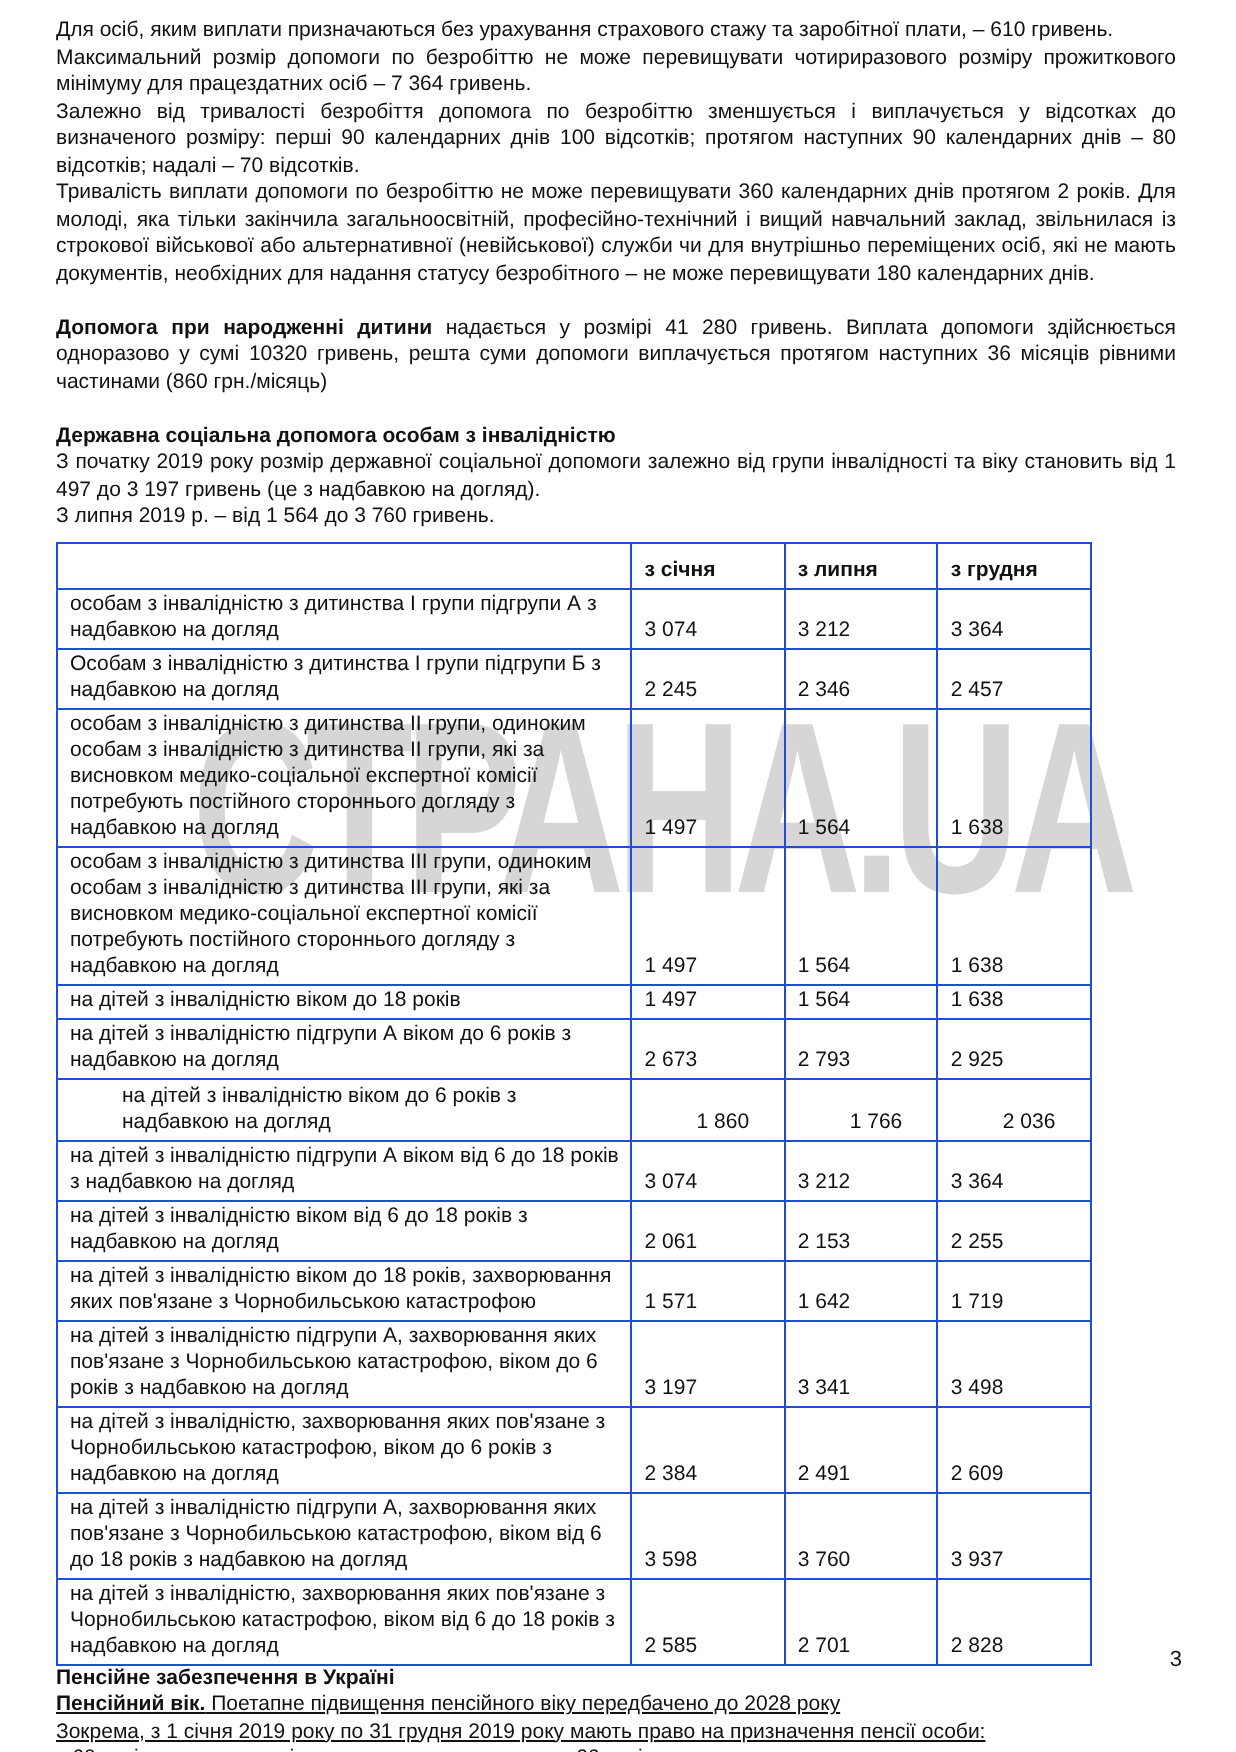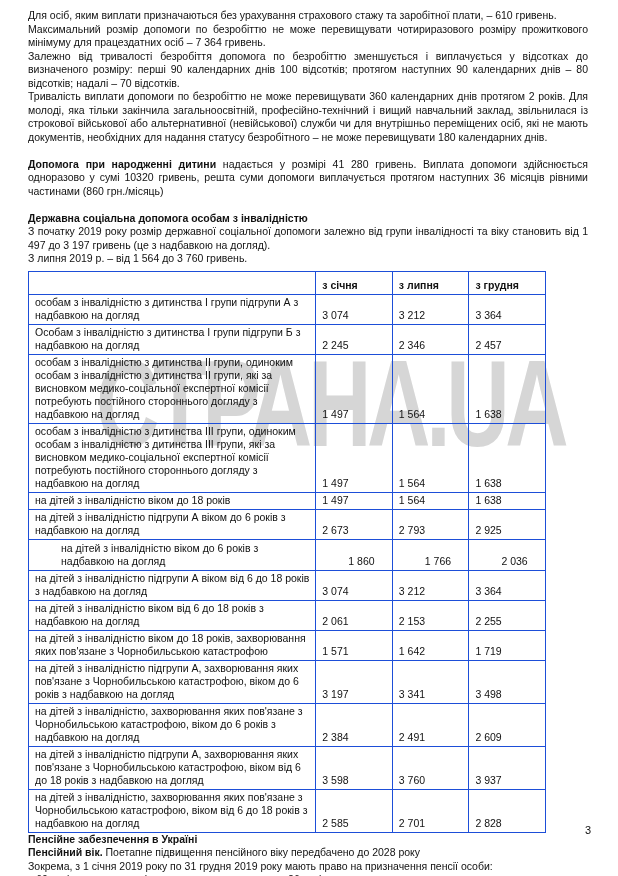--- a/index.html
+++ b/index.html
@@ -26,21 +26,21 @@
   }
   table.aid td{
     border:1px solid #1d4ed8;vertical-align:bottom;
     padding:1px 5px 2px 6px;background:transparent;
   }
   td.lbl{width:325px;}
   td.num{width:47px;}
   tr.hdr td{font-weight:bold;height:19px;}
   tr.tall td{height:27px;padding-left:32px;}
   .pension-heading{font-weight:bold;margin:0;}
-  .pension-line{margin:0;}
+  .pension-line{margin:0;text-decoration:underline;}
   .page-number{position:absolute;right:27px;top:824px;z-index:1;font-size:11px;}
 </style>
 </head>
 <body>
 
 <div class="page">
 
   <div class="watermark">СТРАНА.UA</div>
 
   <div class="content">

